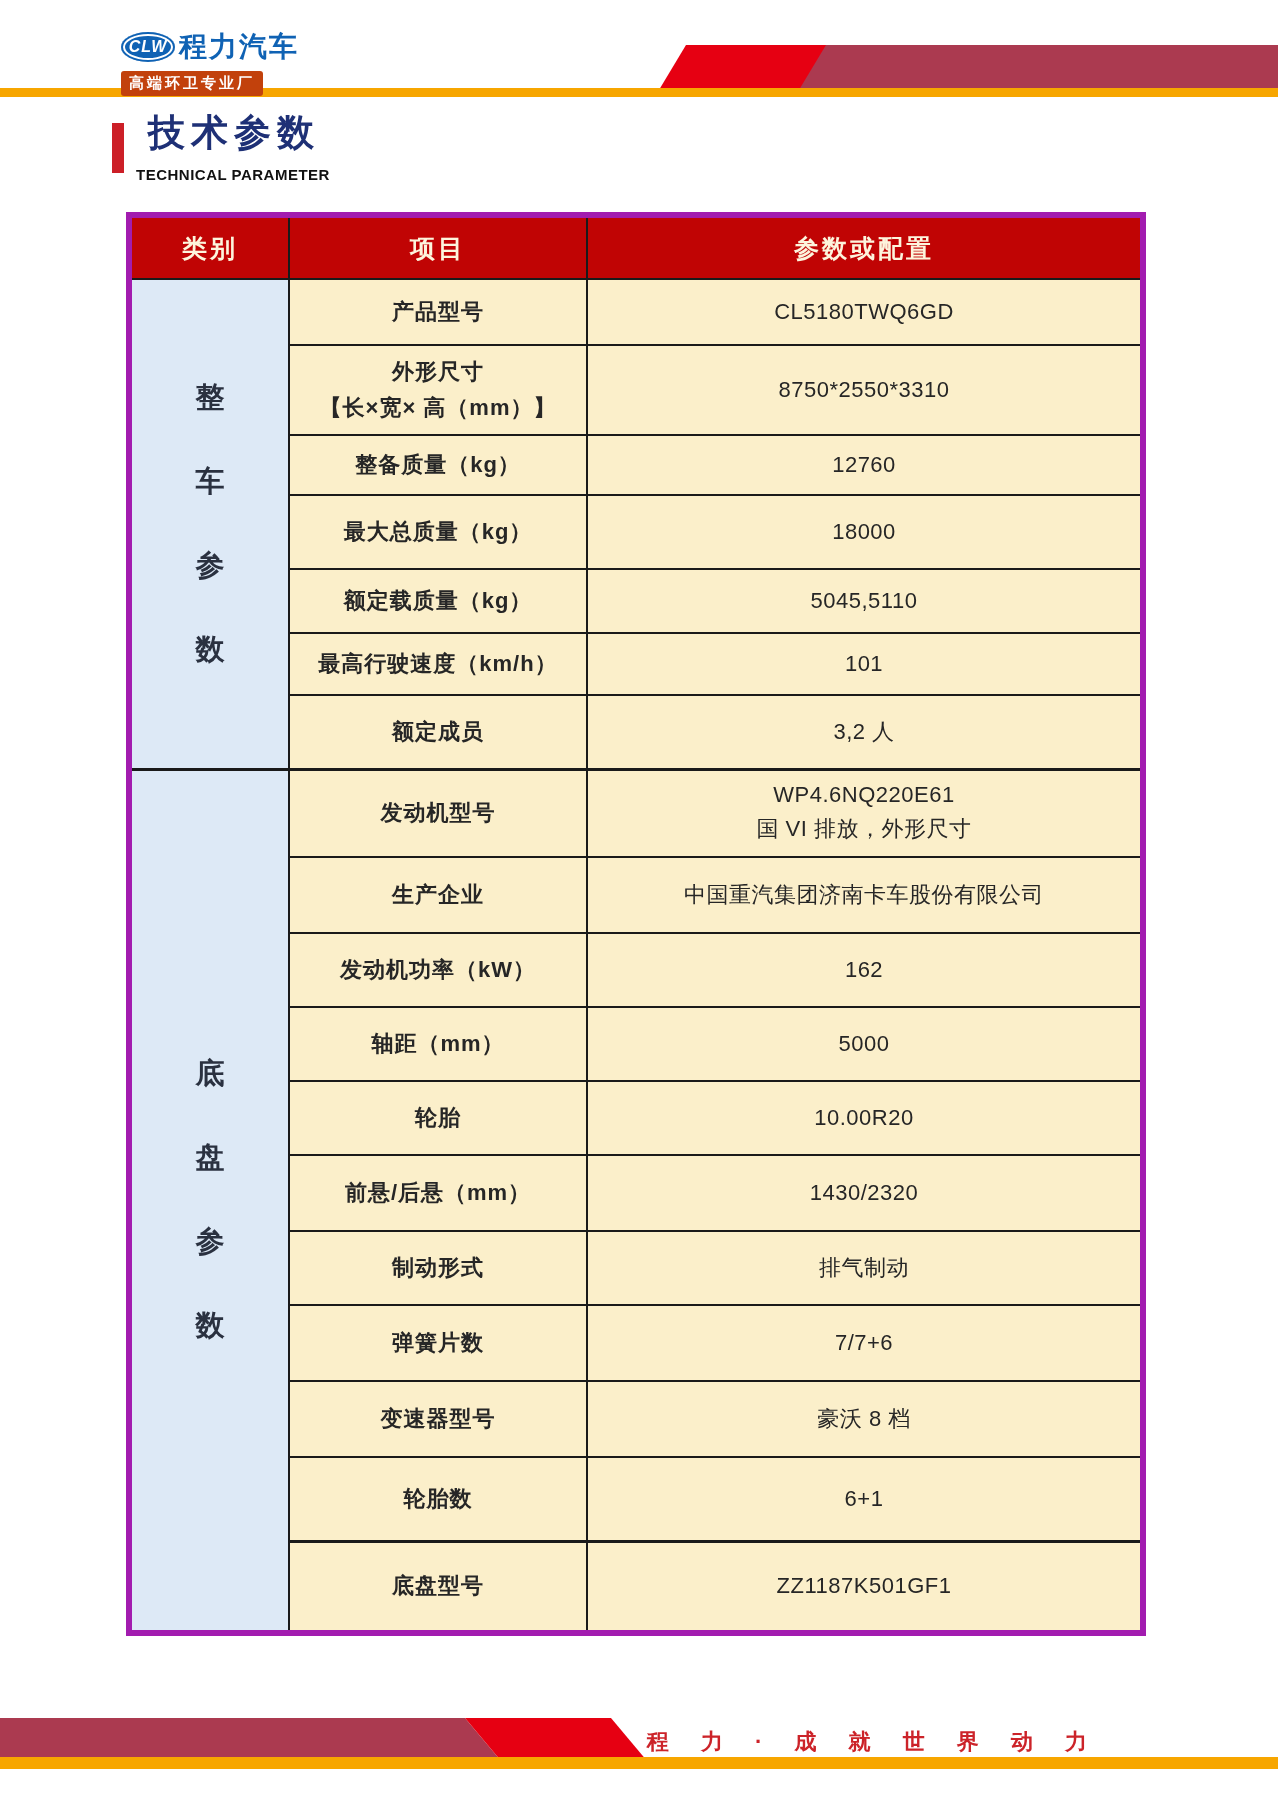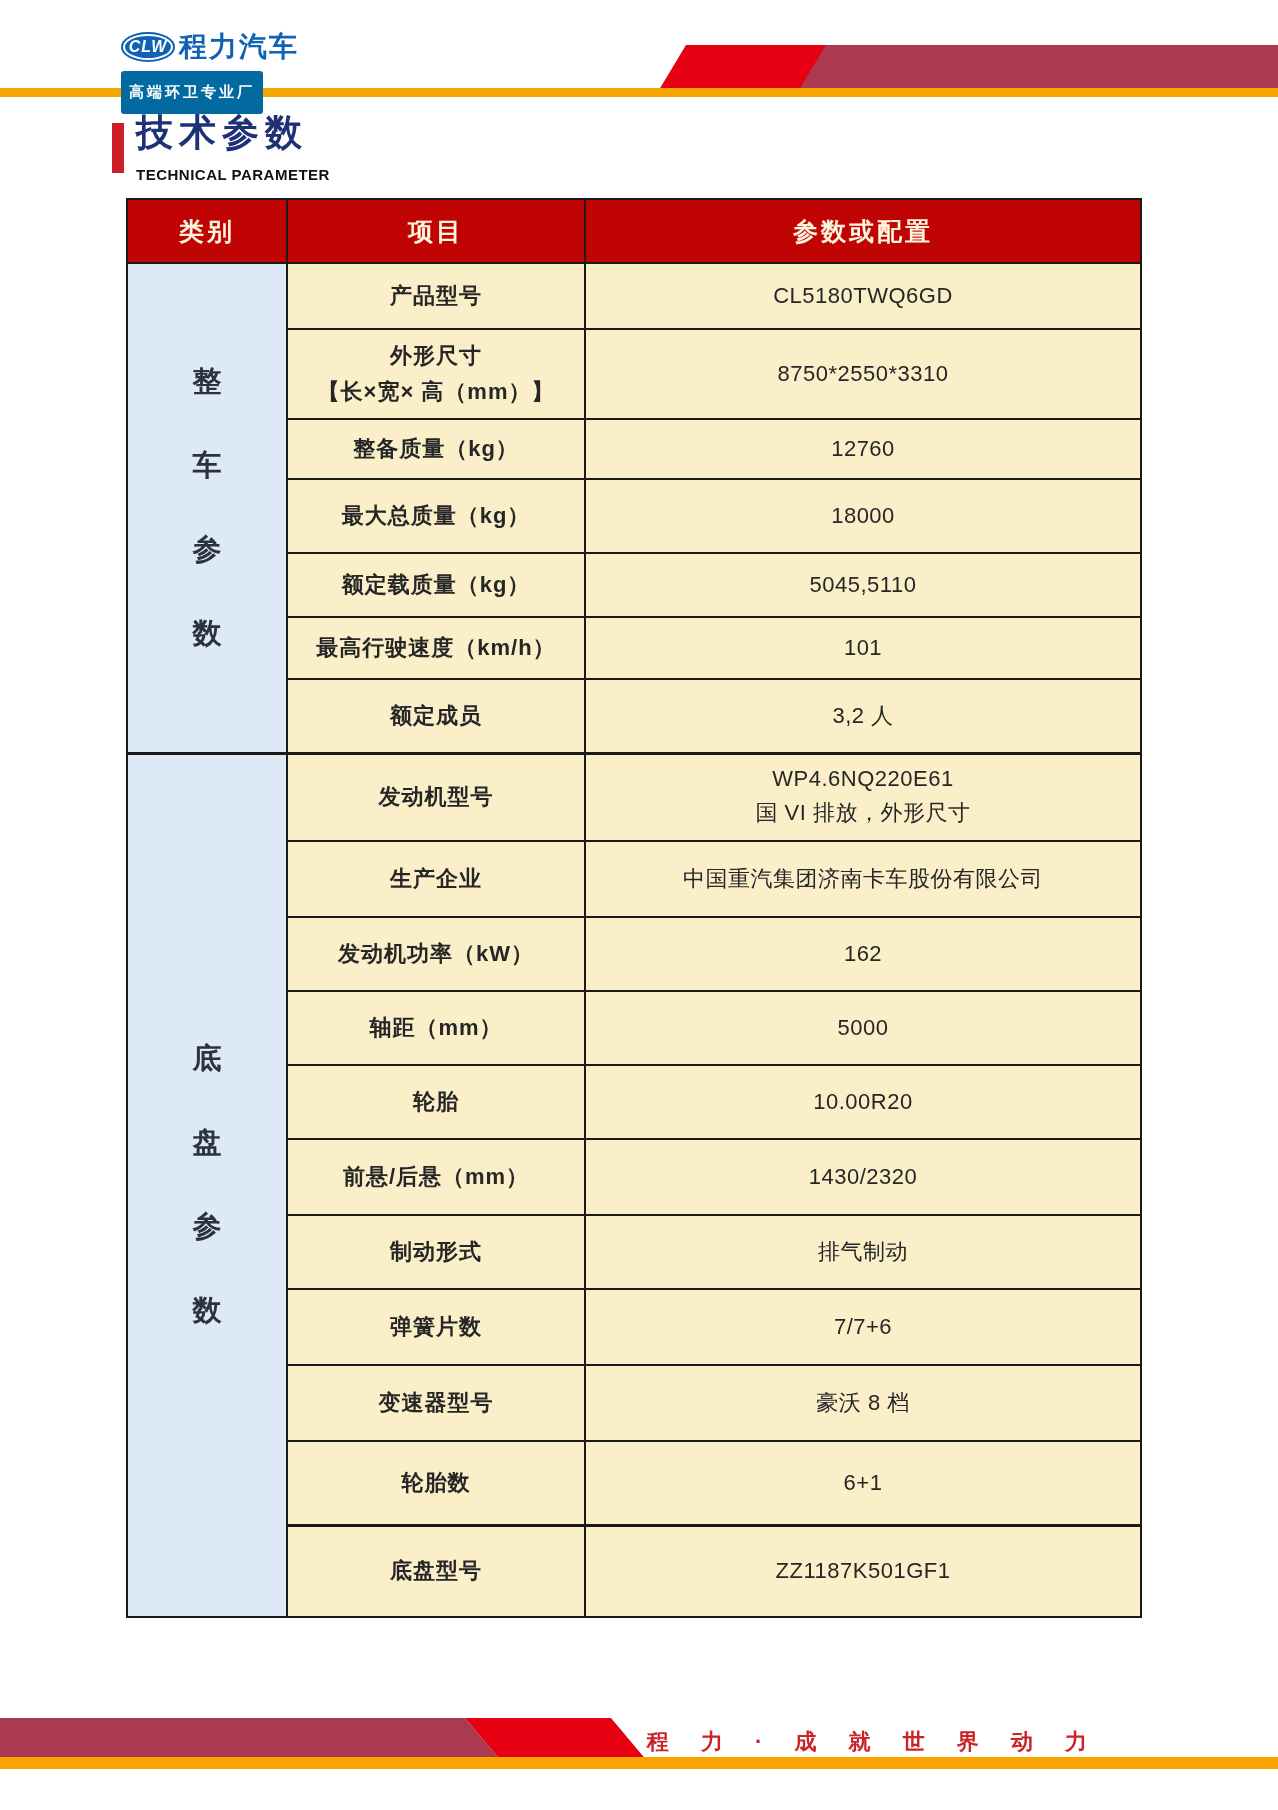--- a/index.html
+++ b/index.html
@@ -11,44 +11,44 @@
   .logo-row { display:flex; align-items:center; gap:4px; }
   .clw-oval {
     width:54px; height:30px; border-radius:50%;
     background:#0f62b4; color:#ffffff;
     display:flex; align-items:center; justify-content:center;
     font-weight:bold; font-style:italic; font-size:16px; letter-spacing:1px;
     box-shadow: inset 0 0 0 2px #0f62b4, inset 0 0 0 4px #ffffff;
   }
   .brand-zh { color:#0f62b4; font-size:28px; font-weight:bold; letter-spacing:2px; }
   .logo-sub {
-    margin-top:5px; background:#0369a1; color:#ffffff;
+    margin-top:5px; background:#c2410c; color:#ffffff;
     font-size:15px; font-weight:bold; letter-spacing:3px;
-    padding:12px 8px; border-radius:3px; display:inline-block;
+    padding:3px 8px; border-radius:3px; display:inline-block;
   }
   .slogan {
     position:absolute; left:252px; top:60px;
     color:#cc2229; font-size:21px; font-weight:bold; letter-spacing:14px;
     white-space:nowrap;
   }
   .deco { position:absolute; top:45px; height:43px; }
   .deco-red-bright-top { left:686px; width:141px; background:#e60012; transform:skewX(-31deg); transform-origin:top left; }
   .deco-maroon-top { left:826px; width:480px; background:#ab3a50; transform:skewX(-31deg); transform-origin:top left; }
   .orange-bar-top { position:absolute; left:0; top:88px; width:1278px; height:9px; background:#f7a600; }
 
   
   .title-block { position:absolute; left:112px; top:110px; }
   .title-bar { position:absolute; left:0; top:13px; width:12px; height:50px; background:#cc1f27; }
-  .title-zh { margin-left:24px; color:#1e3076; font-size:37px; font-weight:bold; letter-spacing:6px; line-height:1.25; }
+  .title-zh { margin-left:36px; color:#1e3076; font-size:37px; font-weight:bold; letter-spacing:6px; line-height:1.25; }
   .title-en { margin-left:24px; margin-top:10px; color:#111111; font-size:15px; font-weight:bold; letter-spacing:0.5px; }
 
   
-  table.spec { position:absolute; left:126px; top:198px; width:1014px;
+  table.spec { position:absolute; left:126px; top:212px; width:1014px;
     border-collapse:collapse; table-layout:fixed;
-    border:1px solid #a21caf; }
+    border:6px solid #a21caf; }
   table.spec th, table.spec td { border:2px solid #1a1a1a; }
   table.spec th {
     background:#c00404; color:#fdf5dd;
     font-size:25px; font-weight:bold; letter-spacing:3px;
     text-align:center; height:64px;
   }
   td.cat { background:#dde9f6; vertical-align:middle; }
   td.cat .vchars { display:flex; flex-direction:column; align-items:center; justify-content:center; gap:44px;
     color:#2a3140; font-size:29px; font-weight:bold; }
   td.item, td.val { background:#fbefca; text-align:center; vertical-align:middle;

